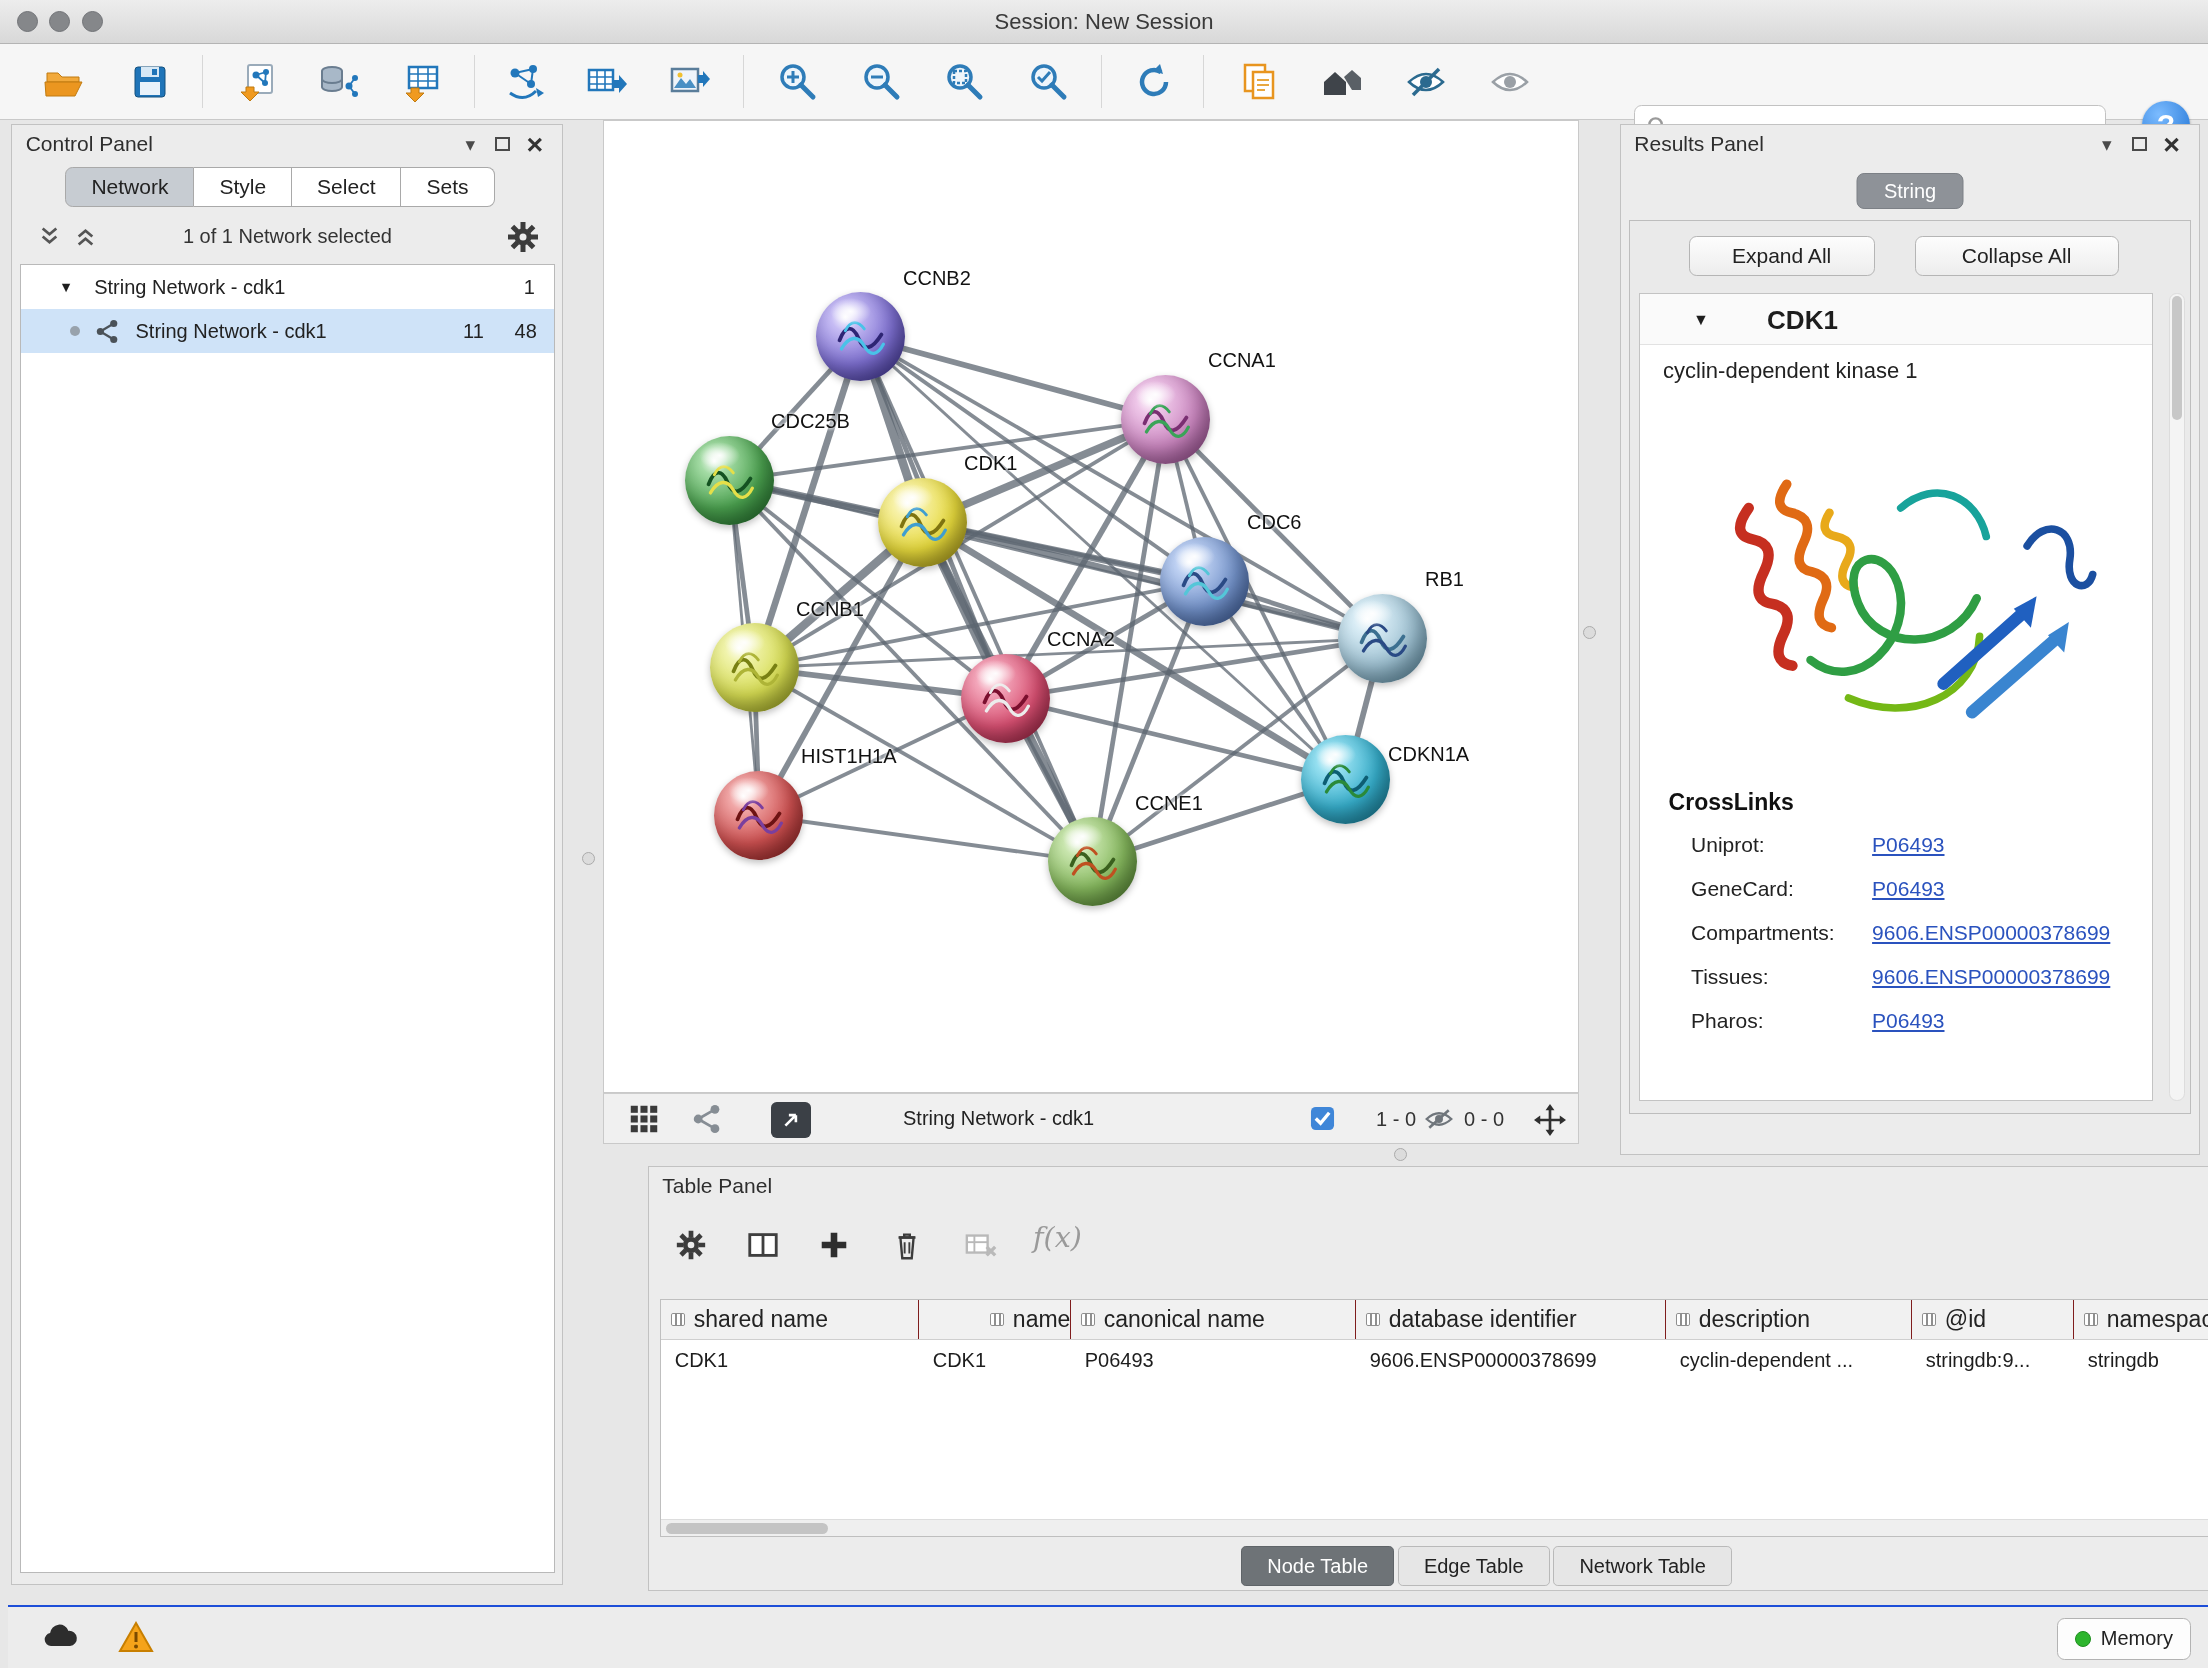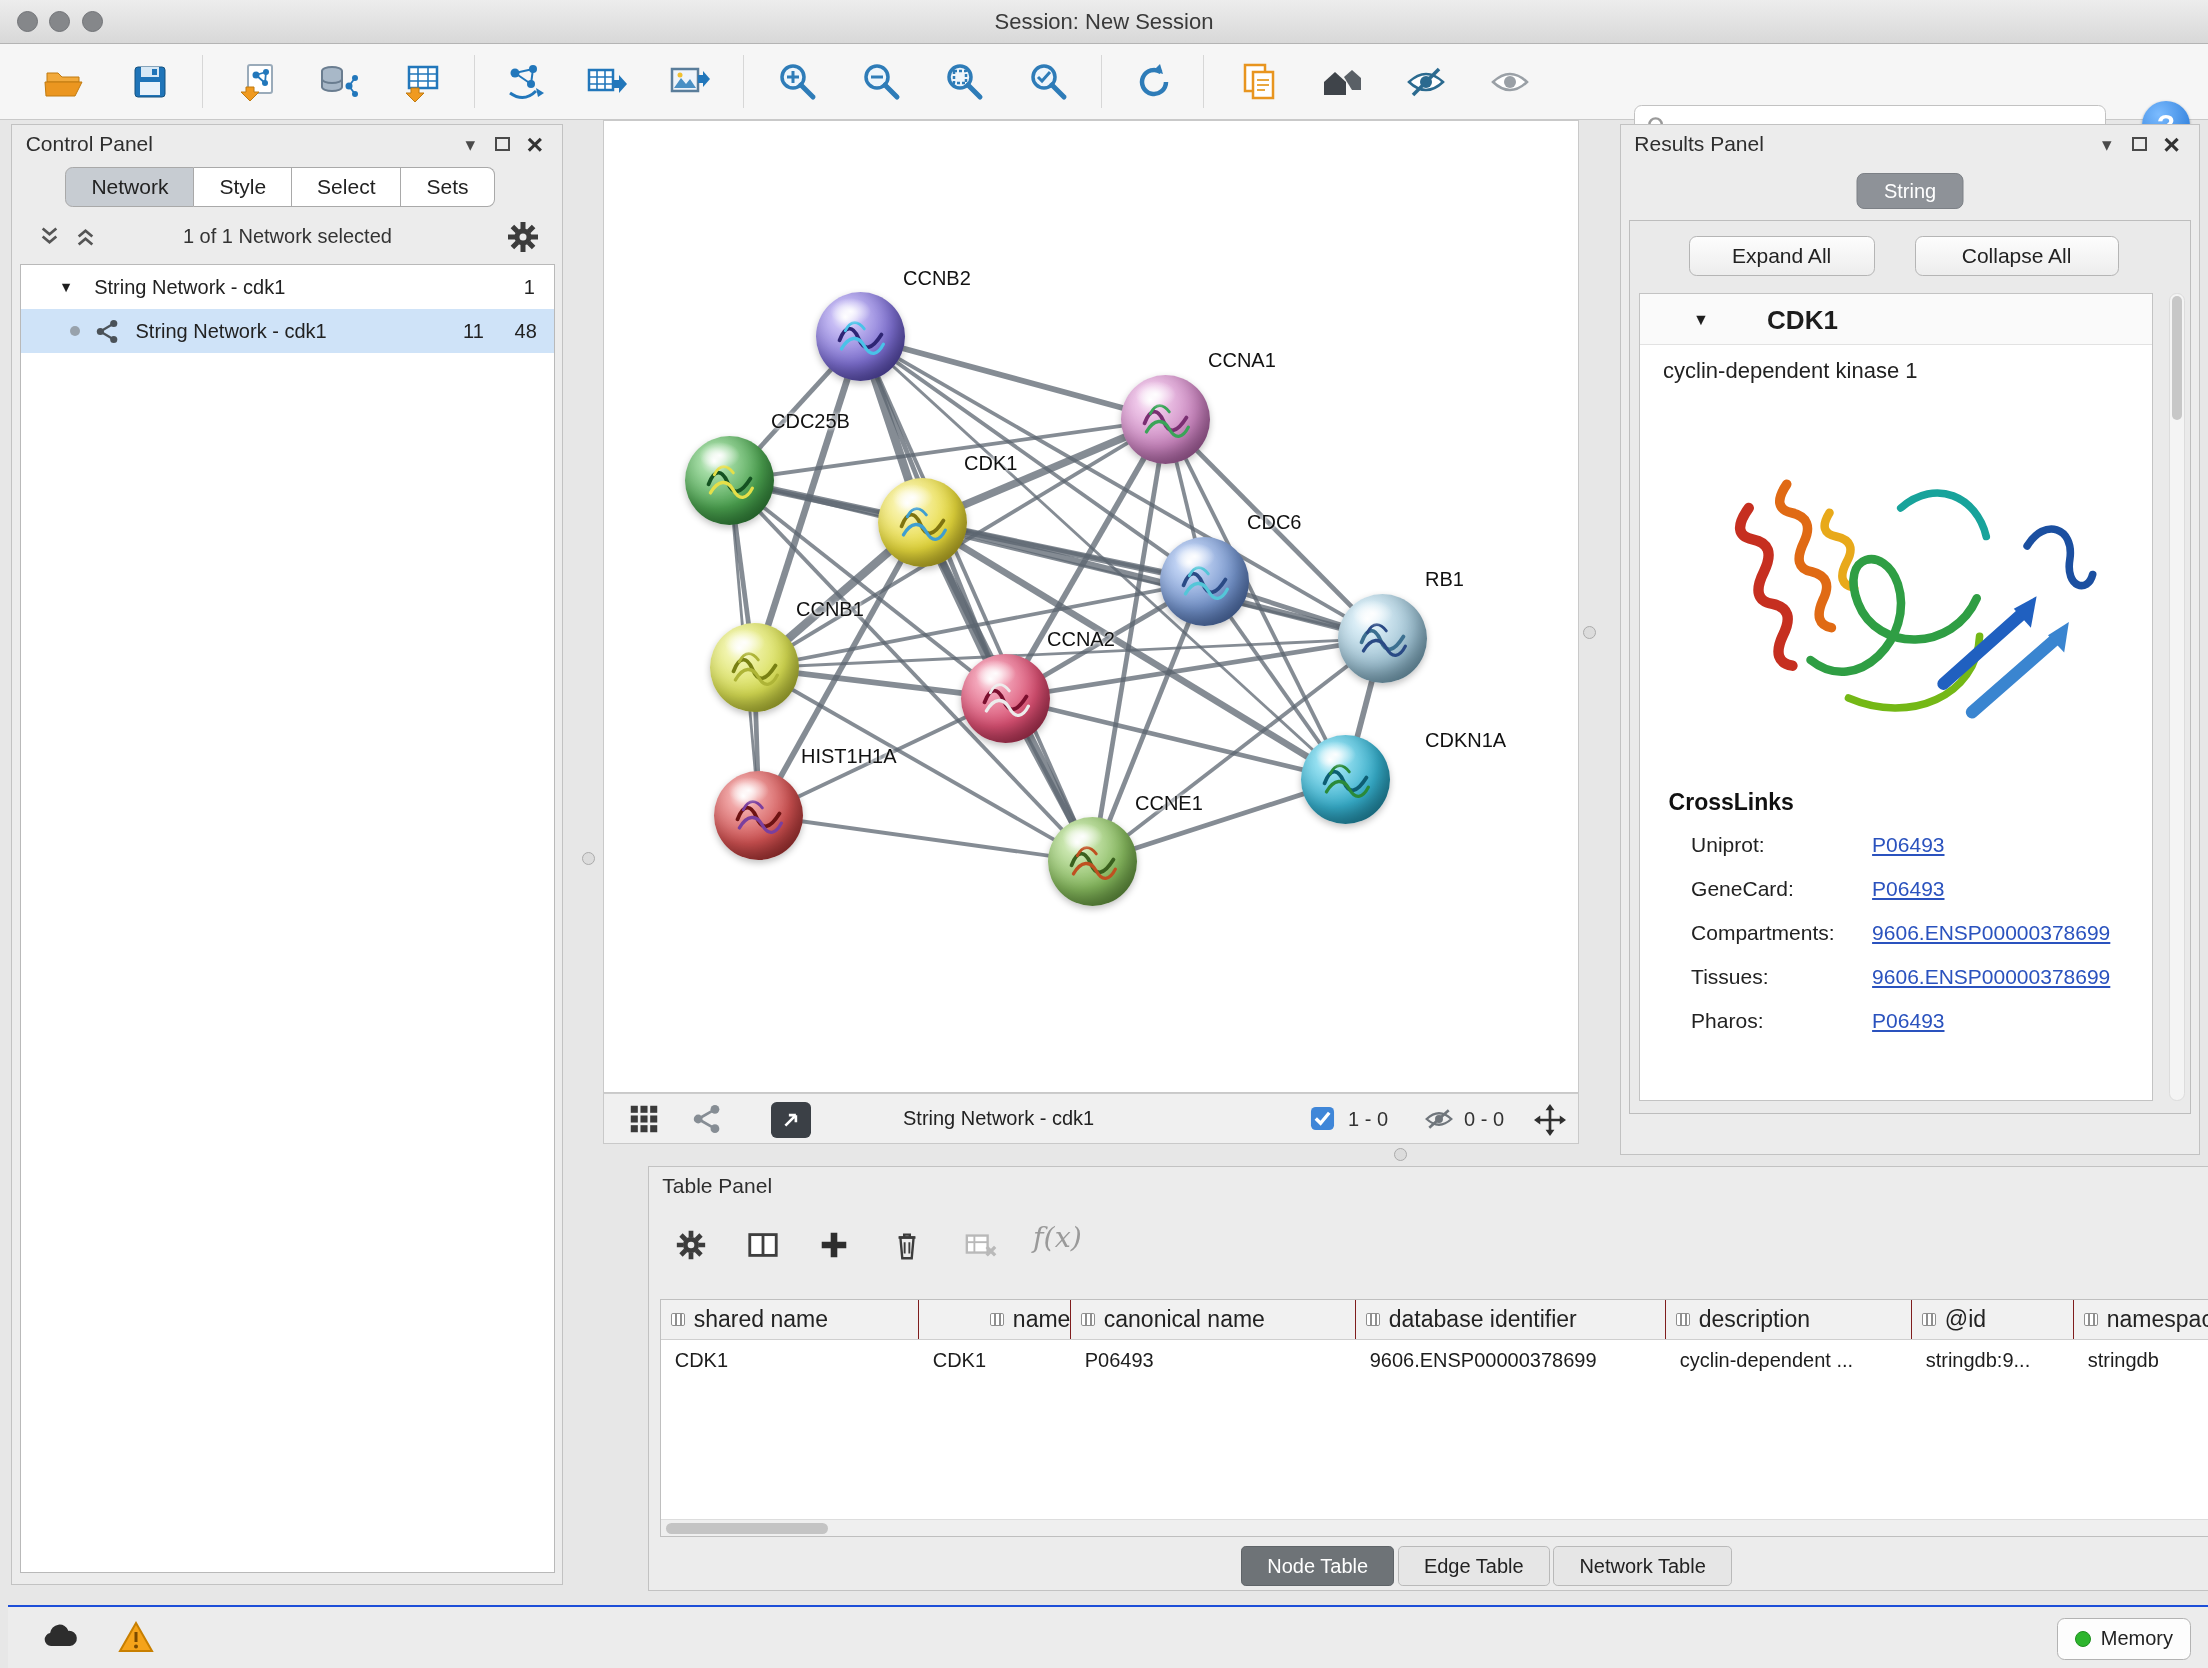--- a/index.html
+++ b/index.html
@@ -443,21 +443,21 @@
       </div>
       <div class="nlabel" style="left: 443px; top: 507px;">CCNA2</div>
       <div class="pnode" style="left: 697px; top: 614px; height: 89px; width: 89px; background: radial-gradient(circle at 33% 28%, rgb(255, 255, 255) 0%, rgb(149, 223, 240) 16%, rgb(54, 173, 202) 55%, rgb(19, 119, 144) 95%);">
         <svg viewBox="0 0 64 64" width="61" height="61" style="position:absolute;left:14.3px;top:14.3px">
           <path d="M10 36C16 20 24 20 30 34S44 46 54 30" fill="none" stroke="#0d5e73" stroke-width="4" stroke-linecap="round"></path>
           <path d="M12 45C20 31 30 31 36 42S50 52 56 40" fill="none" stroke="#2a8a3a" stroke-width="3.5" stroke-linecap="round"></path>
           <path d="M16 26C22 14 30 16 36 24" fill="none" stroke="#2a8a3a" stroke-width="3" stroke-linecap="round"></path>
         </svg>
         <div class="nhl"></div>
       </div>
-      <div class="nlabel" style="left: 784px; top: 608px; margin-left: 37px;">CDKN1A</div>
+      <div class="nlabel" style="left: 784px; top: 622px;">CDKN1A</div>
       <div class="pnode" style="left: 110px; top: 650px; height: 89px; width: 89px; background: radial-gradient(circle at 33% 28%, rgb(255, 255, 255) 0%, rgb(240, 166, 166) 16%, rgb(206, 81, 81) 55%, rgb(141, 31, 31) 95%);">
         <svg viewBox="0 0 64 64" width="61" height="61" style="position:absolute;left:14.3px;top:14.3px">
           <path d="M10 36C16 20 24 20 30 34S44 46 54 30" fill="none" stroke="#6d1313" stroke-width="4" stroke-linecap="round"></path>
           <path d="M12 45C20 31 30 31 36 42S50 52 56 40" fill="none" stroke="#7a3f9e" stroke-width="3.5" stroke-linecap="round"></path>
           <path d="M16 26C22 14 30 16 36 24" fill="none" stroke="#7a3f9e" stroke-width="3" stroke-linecap="round"></path>
         </svg>
         <div class="nhl"></div>
       </div>
       <div class="nlabel" style="left: 197px; top: 624px;">HIST1H1A</div>
       <div class="pnode" style="left: 444px; top: 696px; height: 89px; width: 89px; background: radial-gradient(circle at 33% 28%, rgb(255, 255, 255) 0%, rgb(200, 229, 173) 16%, rgb(133, 183, 93) 55%, rgb(76, 124, 43) 95%);">
@@ -496,21 +496,21 @@
     <span class="vdark">
         <svg viewBox="0 0 24 24" width="21" height="21">
           <path d="M5 19L17 7M17 7H9M17 7v8" stroke="#fff" stroke-width="3" fill="none"></path>
         </svg>
       </span>
     <span class="vtitle">String Network - cdk1</span>
     <span class="vt" style="left:706px;top:12.4px"><svg viewBox="0 0 26 26" width="25" height="25">
           <rect x="1" y="1" width="24" height="24" rx="5" fill="#3f86d8"></rect>
           <path d="M6 13l5 5 9-11" stroke="#fff" stroke-width="3.5" fill="none"></path>
         </svg></span>
-    <span class="vtext" style="left:744px">1 - 0</span>
+    <span class="vtext" style="left:772px">1 - 0</span>
     <span class="vt" style="left:820px"><svg viewBox="0 0 34 34" width="30" height="30">
           <path d="M3 17q14-13 28 0q-14 13-28 0z" fill="none" stroke="#6f757b" stroke-width="2.5"></path>
           <circle cx="17" cy="17" r="4.5" fill="#6f757b"></circle>
           <line x1="6" y1="27" x2="28" y2="7" stroke="#6f757b" stroke-width="3"></line>
         </svg></span>
     <span class="vtext" style="left:860px">0 - 0</span>
     <span class="vt" style="left:930px"><svg viewBox="0 0 36 36" width="32" height="32">
           <path d="M18 5v26M5 18h26" stroke="#2f2f2f" stroke-width="3"></path>
           <path d="M18 0l5 7h-10z" fill="#2f2f2f"></path>
           <path d="M18 36l5-7h-10z" fill="#2f2f2f"></path>

